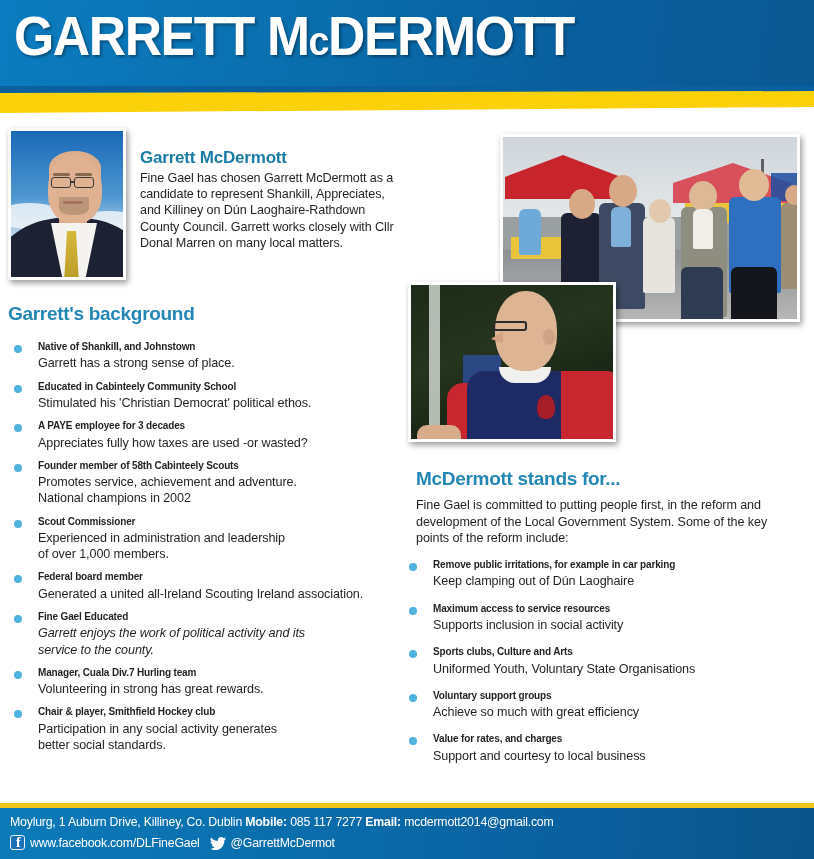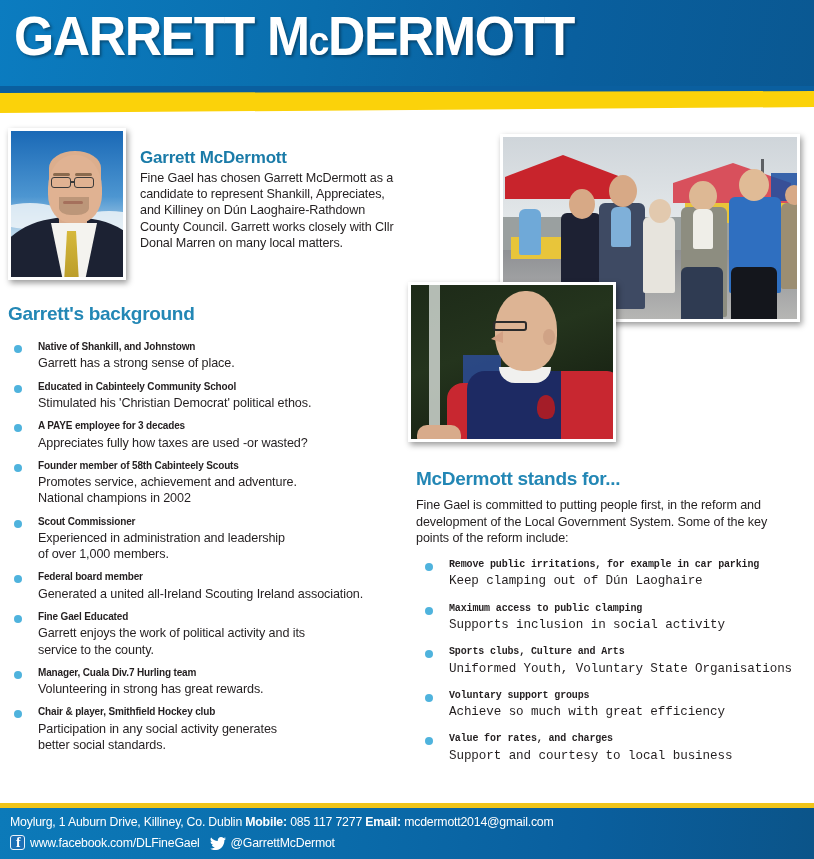--- a/index.html
+++ b/index.html
@@ -142,21 +142,21 @@
   ul.bullets { list-style:none; }
   ul.bullets li { position:relative; padding-left:34px; margin-bottom:7px; }
   ul.bullets li:before {
     content:""; position:absolute; left:10px; top:6px;
     width:8px; height:8px; border-radius:50%; background:#4fb3dd;
   }
   .b-title { font-size:10px; font-weight:bold; color:#231f20; line-height:16.4px; letter-spacing:-0.15px; }
   .b-sub   { font-size:12.6px; color:#231f20; line-height:16.2px; letter-spacing:-0.1px; }
 
   .col-left  { position:absolute; left:4px; top:339px; width:400px; }
-  .col-right { position:absolute; left:415px; top:557px; width:396px;font-family:Liberation Mono, monospace; }
+  .col-right { position:absolute; left:399px; top:557px; width:396px; }
   .col-right ul.bullets li { margin-bottom:11px; }
 
   
   .footer {
     position:absolute; left:0; bottom:0; width:814px; height:56px;
     background: linear-gradient(95deg, #0c7ab9 0%, #0a6cab 40%, #0a5f9e 72%, #0b5489 100%);
     overflow:hidden;
   }
   .footer-topline {
     position:absolute; left:0; top:0; width:814px; height:5px; background:#f0c419;
@@ -292,21 +292,21 @@
         <div class="b-title">Scout Commissioner</div>
         <div class="b-sub" style="white-space:pre-line;">Experienced in administration and leadership
 of over 1,000 members.</div>
       </li>
       <li>
         <div class="b-title">Federal board member</div>
         <div class="b-sub">Generated a united all-Ireland Scouting Ireland association.</div>
       </li>
       <li>
         <div class="b-title">Fine Gael Educated</div>
-        <div class="b-sub" style="white-space:pre-line;">Garrett enjoys the work of political activity and its
+        <div class="b-sub" style="white-space:pre-line;font-style:italic;">Garrett enjoys the work of political activity and its
 service to the county.</div>
       </li>
       <li>
         <div class="b-title">Manager, Cuala Div.7 Hurling team</div>
         <div class="b-sub">Volunteering in strong has great rewards.</div>
       </li>
       <li>
         <div class="b-title">Chair &amp; player, Smithfield Hockey club</div>
         <div class="b-sub" style="white-space:pre-line;">Participation in any social activity generates
 better social standards.</div>
@@ -316,21 +316,21 @@
 
   <div class="sec-heading head-stands">McDermott stands for...</div>
   <div class="stands-intro">Fine Gael is committed to putting people first, in the reform and development of the Local Government System.  Some of the key points of the reform include:</div>
   <div class="col-right">
     <ul class="bullets">
       <li>
         <div class="b-title">Remove public irritations, for example in car parking</div>
         <div class="b-sub">Keep clamping out of Dún Laoghaire</div>
       </li>
       <li>
-        <div class="b-title">Maximum access to public clamping</div>
+        <div class="b-title">Maximum access to service resources</div>
         <div class="b-sub">Supports inclusion in social activity</div>
       </li>
       <li>
         <div class="b-title">Sports clubs, Culture and Arts</div>
         <div class="b-sub">Uniformed Youth, Voluntary State Organisations</div>
       </li>
       <li>
         <div class="b-title">Voluntary support groups</div>
         <div class="b-sub">Achieve so much with great efficiency</div>
       </li>

